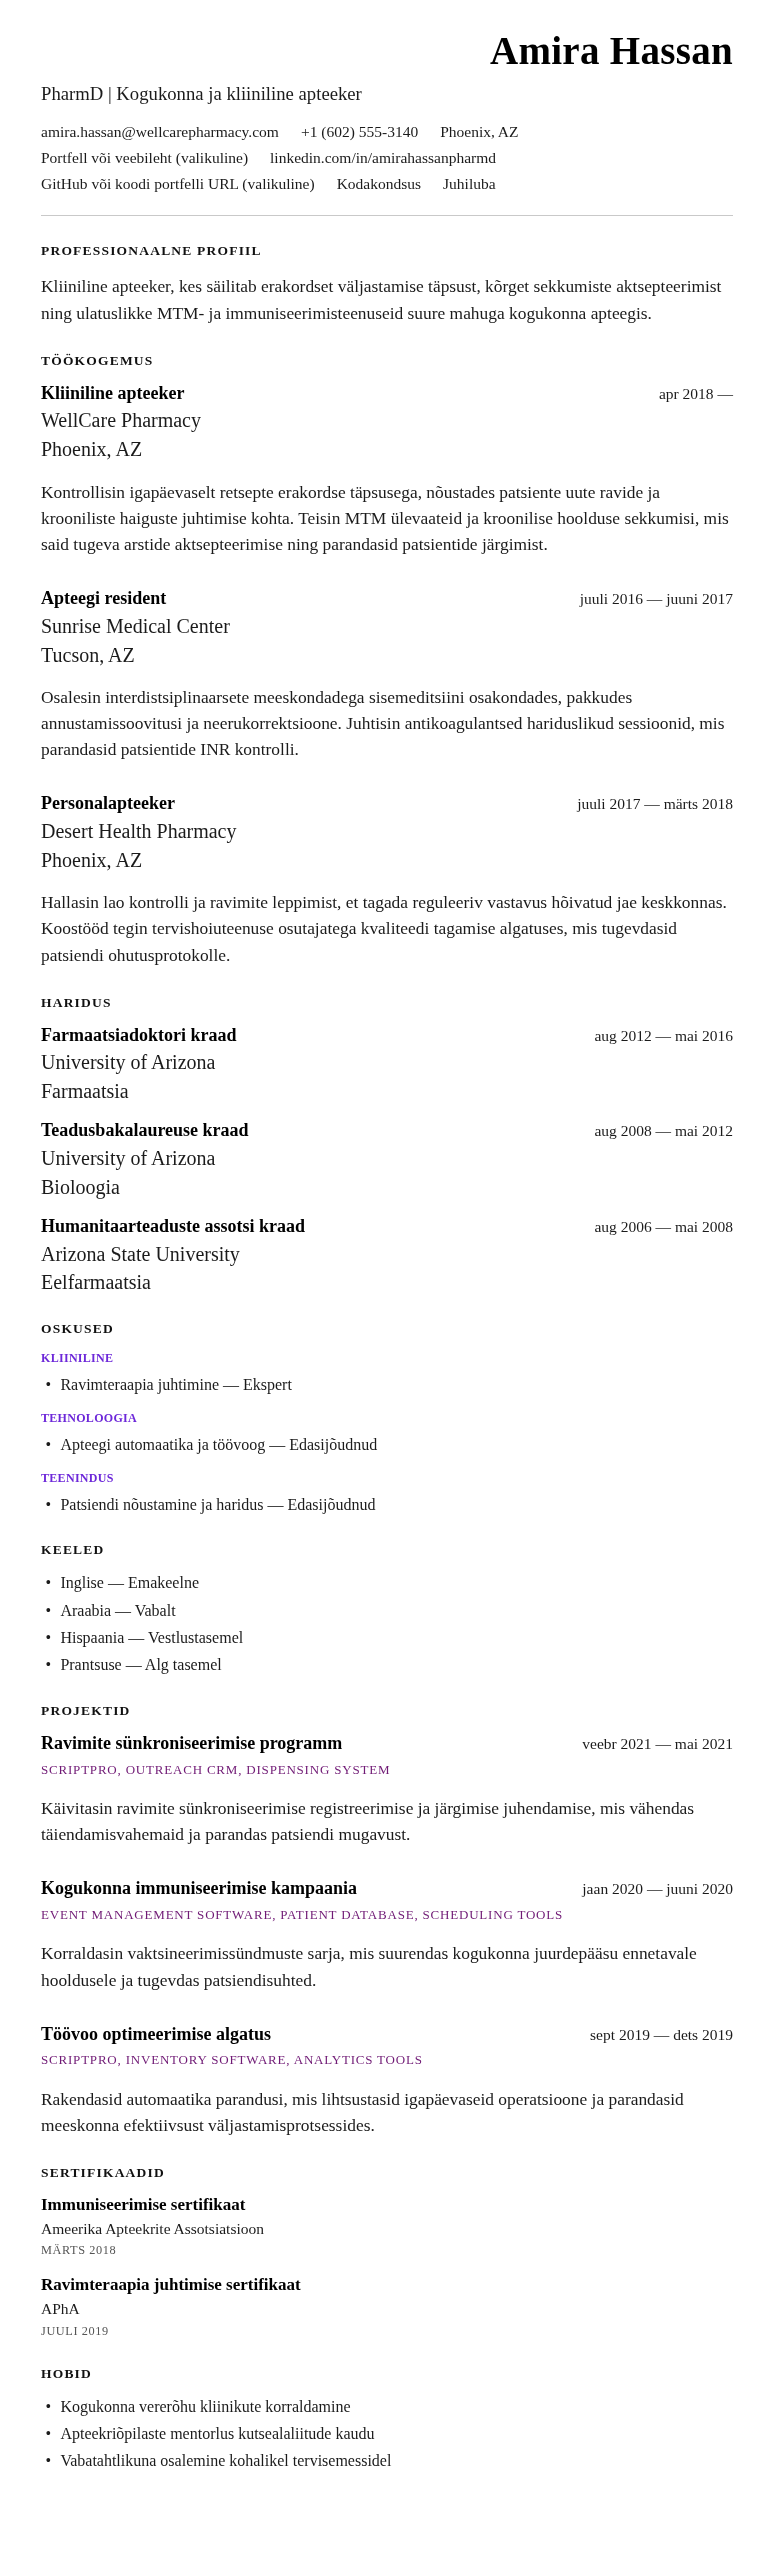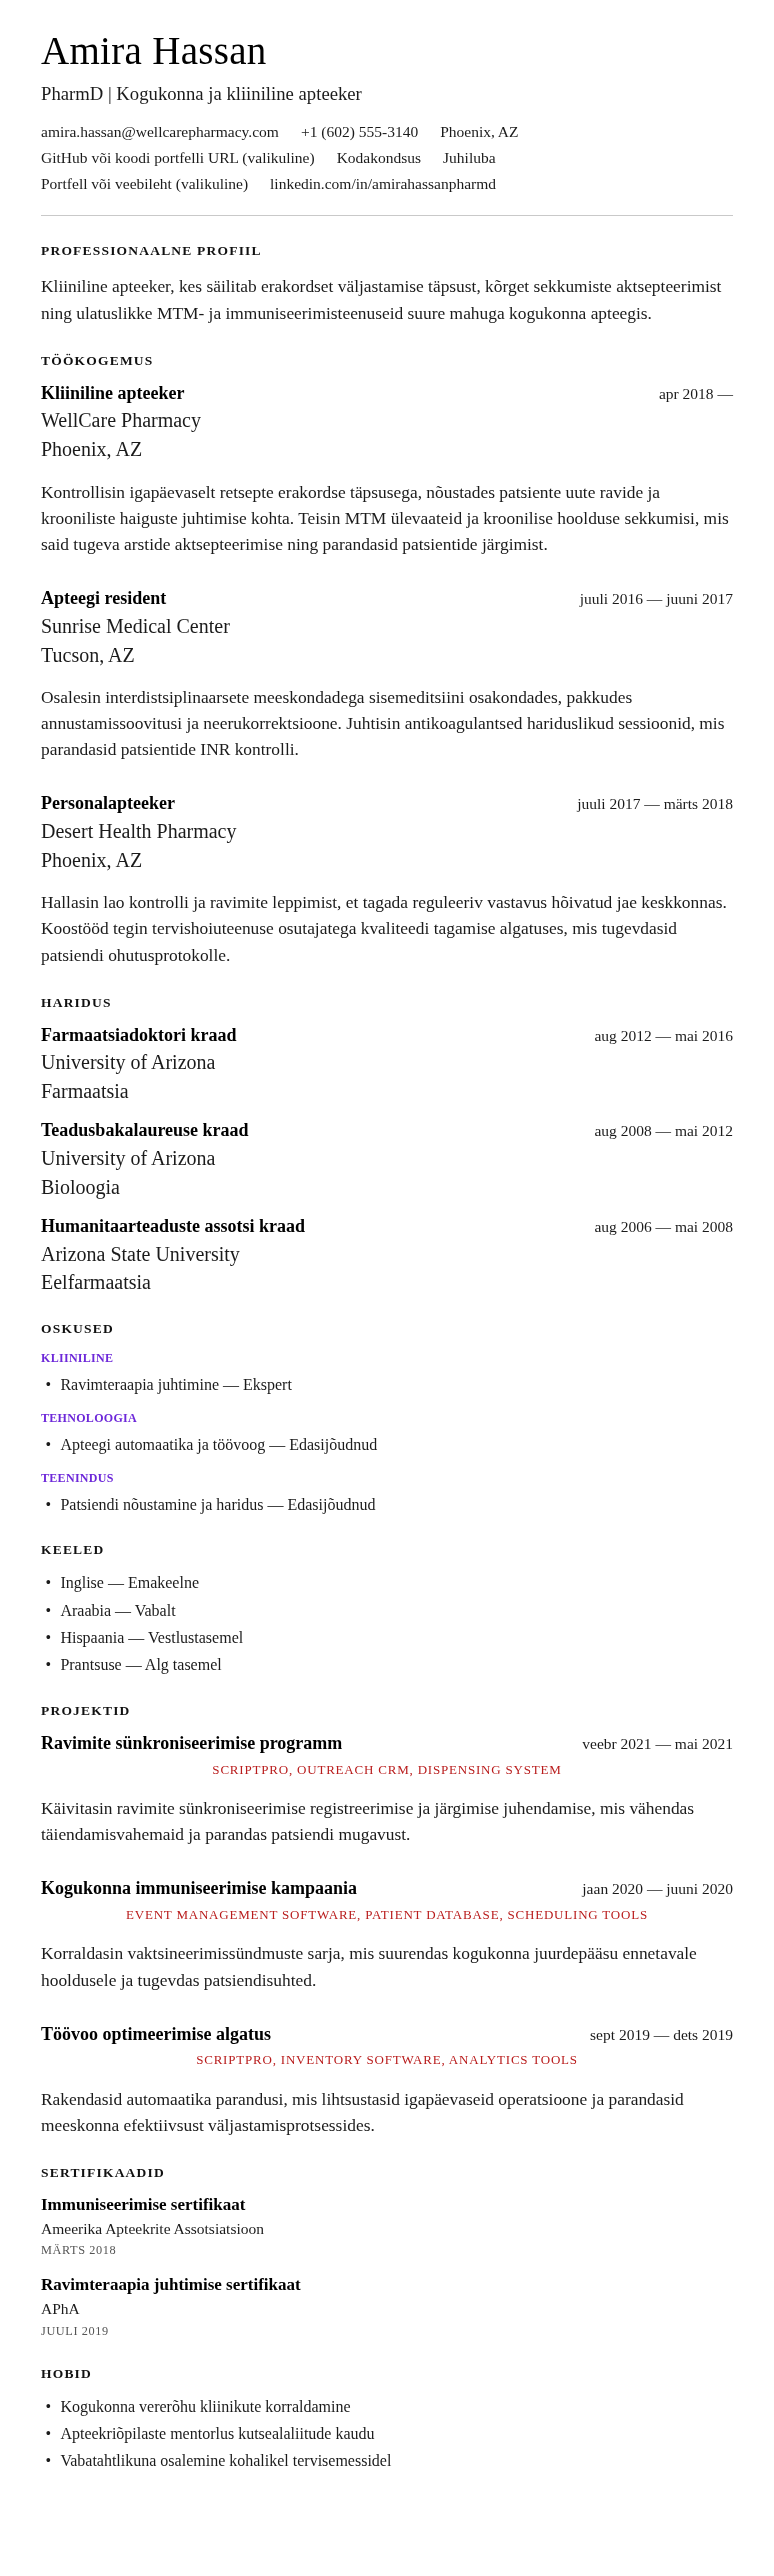--- a/index.html
+++ b/index.html
@@ -5,21 +5,21 @@
   * { margin: 0; padding: 0; box-sizing: border-box; }
   html, body { background: #ffffff; }
   body {
     width: 774px;
     color: #1b1b1b;
     font-family: "Liberation Serif", "DejaVu Serif", serif;
   }
   .page { padding: 28px 41px 23px; }
 
   
-  .name { font-size: 39px; font-weight: 400; letter-spacing: 0.3px; color: #000; }
+  .name { font-size: 39px; font-weight: 700; letter-spacing: 0.3px; color: #000; text-align: right; }
   .subtitle { font-size: 18.7px; margin-top: 10.3px; }
   .contact-row { display: flex; flex-wrap: wrap; gap: 3.9px 22px; font-size: 15.5px; margin-top: 8.4px; }
   .contact-row.first { margin-top: 17.4px; }
   .divider { border: none; border-top: 0.6px solid #c9c9c9; margin-top: 22px; }
 
   
   .section-heading {
     font-size: 13.5px; font-weight: 700; letter-spacing: 1.2px;
     text-transform: uppercase; color: #111;
     margin: 27px 0 14px;
@@ -32,21 +32,21 @@
   .entry-title { font-size: 18px; font-weight: 700; color: #000; }
   .entry-dates { font-size: 15.5px; white-space: nowrap; }
   .entry-sub { font-size: 20px; margin-top: 5.8px; }
   .entry-desc { margin-top: 17.4px; }
   .job, .project { margin-bottom: 31px; }
   .job:last-child, .project:last-child { margin-bottom: 5.2px; }
   .edu { margin-bottom: 17px; }
 
   .tools-line {
     font-size: 13px; letter-spacing: 0.8px; text-transform: uppercase;
-    color: #b91c1c; margin-top: 7.7px; text-align: center;
+    color: #701a75; margin-top: 7.7px;
   }
 
   
   .skill-cat {
     font-size: 12px; font-weight: 700; letter-spacing: 0.3px;
     text-transform: uppercase; color: #6d28d9; margin: 15.5px 0 7.7px;
   }
   .skill-group:first-of-type .skill-cat { margin-top: 2.6px; }
 
   
@@ -73,27 +73,27 @@
 
   <header>
     <h1 class="name">Amira Hassan</h1>
     <div class="subtitle">PharmD | Kogukonna ja kliiniline apteeker</div>
     <div class="contact-row first">
       <span>amira.hassan@wellcarepharmacy.com</span>
       <span>+1 (602) 555-3140</span>
       <span>Phoenix, AZ</span>
     </div>
     <div class="contact-row">
+      <span>Portfell või veebileht (valikuline)</span>
+      <span>linkedin.com/in/amirahassanpharmd</span>
+    </div>
+    <div class="contact-row">
       <span>GitHub või koodi portfelli URL (valikuline)</span>
       <span>Kodakondsus</span>
       <span>Juhiluba</span>
-    </div>
-    <div class="contact-row">
-      <span>Portfell või veebileht (valikuline)</span>
-      <span>linkedin.com/in/amirahassanpharmd</span>
     </div>
   </header>
 
   <hr class="divider">
 
   <section>
     <h2 class="section-heading">Professionaalne profiil</h2>
     <p class="body-text">Kliiniline apteeker, kes säilitab erakordset väljastamise täpsust, kõrget sekkumiste aktsepteerimist ning ulatuslikke MTM- ja immuniseerimisteenuseid suure mahuga kogukonna apteegis.</p>
   </section>
 

